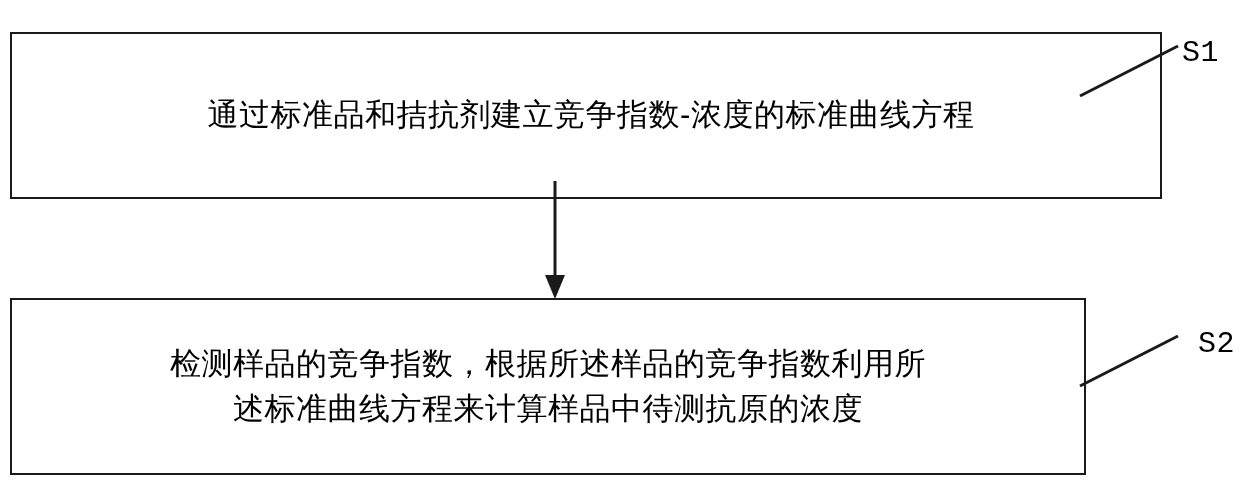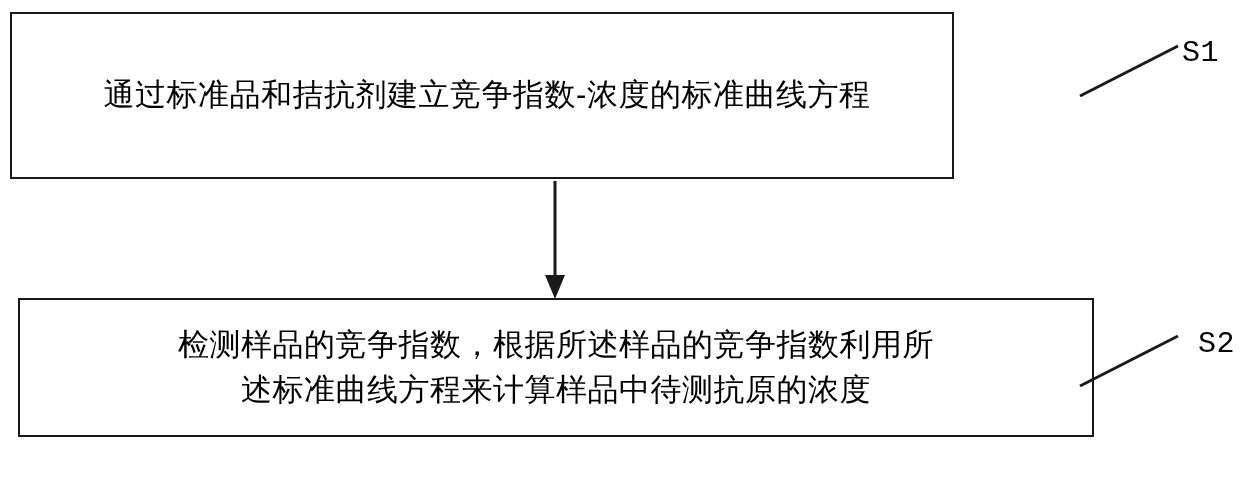--- a/index.html
+++ b/index.html
@@ -32,31 +32,30 @@
   .step-text {
     font-size: 31px;
     line-height: 1.45;
     letter-spacing: 0.5px;
     padding: 0 24px;
     color: #000000;
     white-space: pre-line;
   }
   #box-s1 {
     left: 10px;
-    top: 12px;
-    width: 944px;
+    top: 32px;
+    width: 1152px;
     height: 167px;
     padding-left: 10px;
   }
   #box-s2 {
     left: 10px;
     top: 298px;
     width: 1076px;
-    height: 139px;
-    margin-left: 8px;
+    height: 177px;
   }
   
   #connector {
     position: absolute;
     left: 520px;
     top: 181px;
     width: 110px;
     height: 120px;
   }
   

